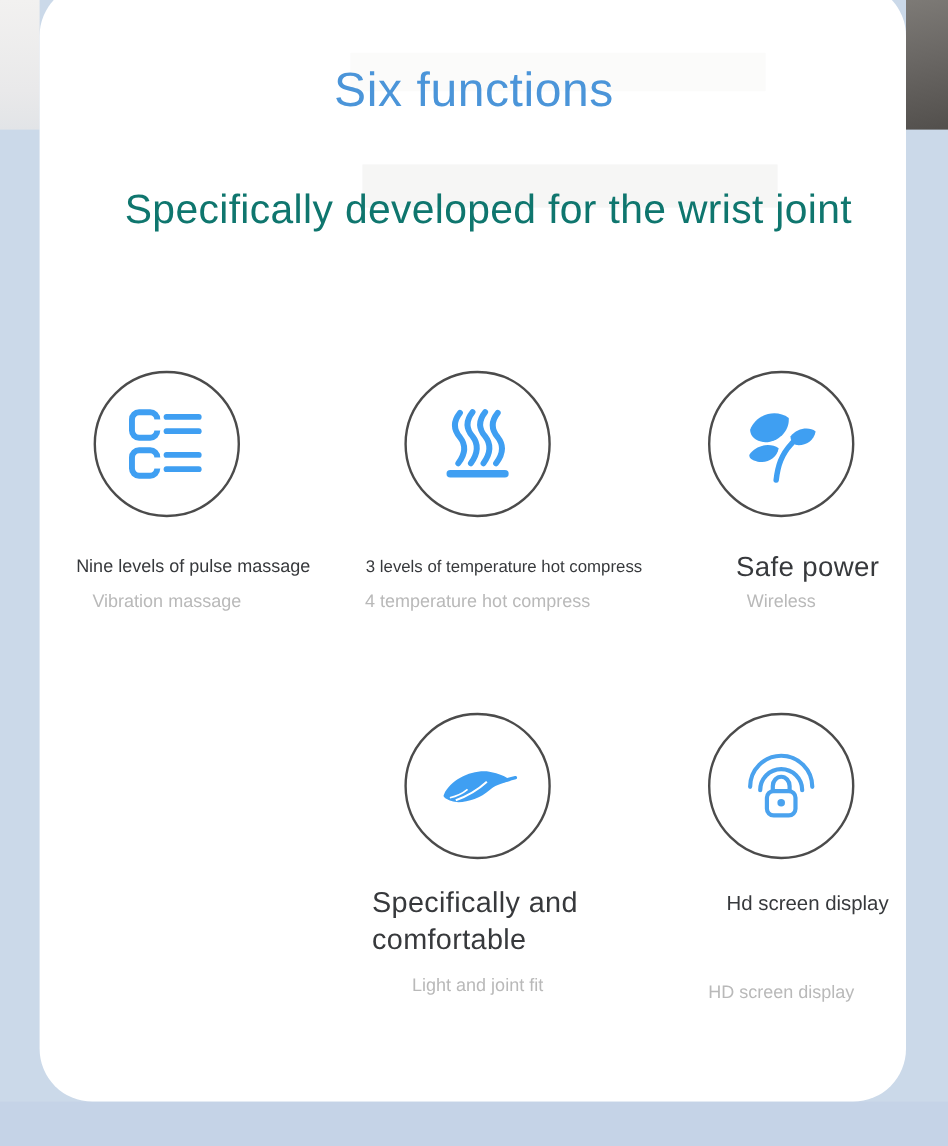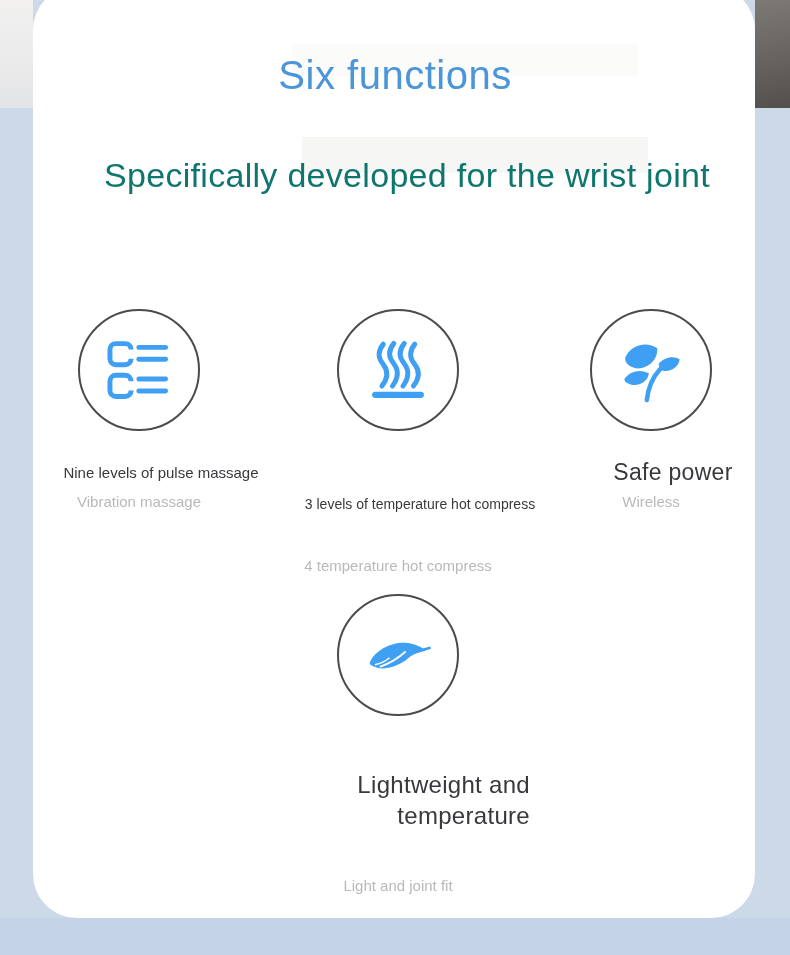--- a/index.html
+++ b/index.html
@@ -33,33 +33,33 @@
   .page-subtitle {
     position:absolute; top:157px; left:12px; width:100%;
     text-align:center; font-size:34px; line-height:1.1;
     color:#0f766e; letter-spacing:0.3px;
   }
 
   
   .cell { position:absolute; width:244px; display:flex; flex-direction:column; align-items:center; }
   .row1 { top:309px; }
   .row2 { top:594px; }
-  .c1 { left:17px; }  .c2 { left:276px;gap:32px; }  .c3 { left:529px; }
+  .c1 { left:17px; }  .c2 { left:276px; }  .c3 { left:529px; }
 
   .icon-circle {
     width:122px; height:122px; border:2px solid #4b4b4b; border-radius:50%;
     background:#fff; display:flex; align-items:center; justify-content:center;
     box-sizing:border-box;
   }
 
   .label-zone  { height:34px; margin-top:24px; display:flex; align-items:center; justify-content:center; }
   .label-zone2 { height:72px; margin-top:21px; display:flex; align-items:flex-start; justify-content:center; }
   .pad-top { padding-top:6px; }
 
-  .feature-label { color:#37393c; text-align:right; white-space:nowrap;margin-left:44px; }
+  .feature-label { color:#37393c; text-align:left; white-space:nowrap;margin-left:44px; }
   .feature-label.wrap { white-space:normal; width:220px; }
   .fs15 { font-size:15px; }
   .fs14 { font-size:14px; }
   .fs23 { font-size:23px; letter-spacing:0.3px; }
   .fs24 { font-size:24px; line-height:31px; letter-spacing:0.3px; }
   .fs17 { font-size:17px; }
 
   .feature-sublabel { margin-top:4px; font-size:15px; color:#b9b9b9; white-space:nowrap; text-align:center; }
 
   svg { display:block; }
@@ -137,19 +137,34 @@
   <div class="cell row2 c2">
     <div class="icon-circle">
       <svg width="70" height="70" viewBox="0 0 100 100">
         <path d="M 10 60 C 18 42 44 30 64 33 C 76 35 84 39 89 43 L 89 44 C 77 47 70 50 64 55 C 52 66 30 72 19 68 C 12 65 8 63 10 60 Z" fill="#3f9ff2"></path>
         <path d="M 80 44 L 95 40" stroke="#3f9ff2" stroke-width="4" stroke-linecap="round"></path>
         <path d="M 24 67 C 38 62 50 55 61 45" fill="none" stroke="#ffffff" stroke-width="2.5"></path>
         <path d="M 17 64 C 26 62 32 59 38 54" fill="none" stroke="#ffffff" stroke-width="2"></path>
       </svg>
     </div>
     <div class="label-zone2">
-      <div class="feature-label fs24 wrap">Lightweight and temperature</div>
+      <div class="feature-label fs24 wrap">Specifically and comfortable</div>
     </div>
     <div class="feature-sublabel">Light and joint fit</div>
   </div>
 
+  <div class="cell row2 c3">
+    <div class="icon-circle">
+      <svg width="70" height="70" viewBox="0 0 100 100">
+        <path d="M 13 51 A 37 37 0 0 1 87 51" fill="none" stroke="#4aa2ee" stroke-width="5" stroke-linecap="round"></path>
+        <path d="M 25 55 A 25 25 0 0 1 75 55" fill="none" stroke="#4aa2ee" stroke-width="5" stroke-linecap="round"></path>
+        <path d="M 40 58 L 40 50 A 10 11 0 0 1 60 50 L 60 58" fill="#ffffff" stroke="#4aa2ee" stroke-width="5"></path>
+        <rect x="33" y="56" width="34" height="29" rx="8" fill="#ffffff" stroke="#4aa2ee" stroke-width="5"></rect>
+        <circle cx="50" cy="70" r="4.5" fill="#4aa2ee"></circle>
+      </svg>
+    </div>
+    <div class="label-zone2 pad-top">
+      <div class="feature-label fs17">Hd screen display</div>
+    </div>
+    <div class="feature-sublabel">HD screen display</div>
+  </div>
 
 </div>
 
 </body></html>

